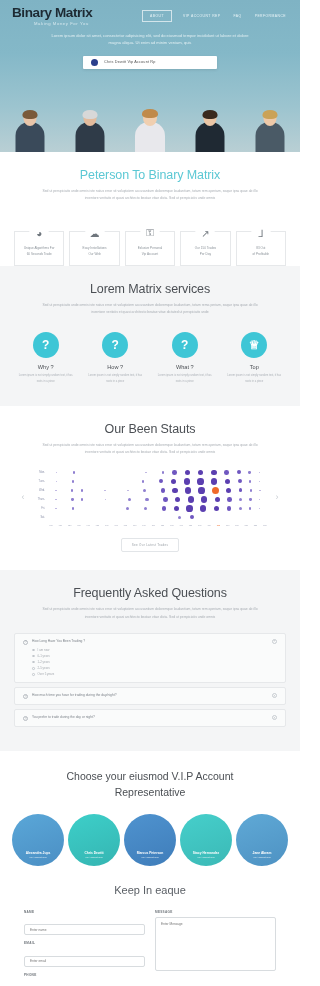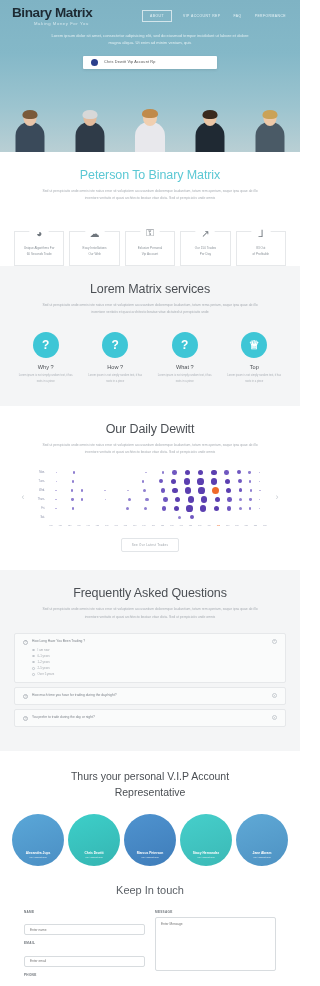--- a/index.html
+++ b/index.html
@@ -296,21 +296,21 @@
       </div>
       <div class="svc">
         <div class="svc-circle">♕</div>
         <div class="svc-title">Top</div>
         <div class="svc-text">Lorem ipsum is not simply random text, it has roots in a piece</div>
       </div>
     </div>
 </div>
 
 <div class="stats-wrap">
-  <h2 class="sec-title">Our Daily Dewitt</h2>
+  <h2 class="sec-title">Our Been Stauts</h2>
   <p class="sec-sub">Sed ut perspiciatis unde omnis iste natus error sit voluptatem accusantium doloremque laudantium, totam rem   aperiam, eaque ipsa quae ab illo inventore veritatis et quasi architecto beatae vitae dicta. Sed ut perspiciatis unde omnis</p>
   <div class="chart-box">
     <div class="arrow">‹</div>
     <div class="grid-area">
       <div class="grid-rows" id="chart-rows">
           <div class="grid-row">
             <div class="row-label">Mon.</div>
             <div class="cells">
               <span class="dot" style="width:0px;height:0px;background:transparent"></span>
               <span class="dot" style="width:1.56px;height:1.56px;background:#b9b0e0"></span>
@@ -552,21 +552,21 @@
             <div class="faq-q">You prefer to trade during the day or night?</div>
           </div>
         </div>
         <span class="x-mark">×</span>
       </div>
     </div>
 </div>
 
 <div class="reps-wrap">
   <h2 class="reps-title">
-    <span>Thurs your personal V.I.P Account</span><br>
+    <span>Choose your eiusmod V.I.P Account</span><br>
     <span>Representative</span>
   </h2>
   <div class="reps" id="reps">
       <div class="rep">
         <div class="rep-circle" style="background:linear-gradient(160deg,#5aa7d8,#4b8fc4)">
           <div class="rep-inner">
             <div class="rep-n">Alexandra Jups</div>
             <div class="rep-r">Vip Account Rep</div>
           </div>
         </div>
@@ -600,21 +600,21 @@
           <div class="rep-inner">
             <div class="rep-n">Jane Abram</div>
             <div class="rep-r">Vip Account Rep</div>
           </div>
         </div>
       </div>
     </div>
 </div>
 
 <div class="contact">
-  <h2 class="contact-title">Keep In touch</h2>
+  <h2 class="contact-title">Keep In eaque</h2>
   <div class="form">
     <div class="col-left" id="fields">
         <div><label class="fl">NAME</label><input class="fi" placeholder="Enter name" style=""></div>
         <div><label class="fl">EMAIL</label><input class="fi" placeholder="Enter email" style=""></div>
         <div>
           <label class="fl">PHONE</label>
         </div>
       </div>
     <div class="col-right">
       <label class="fl">MESSAGE</label>

